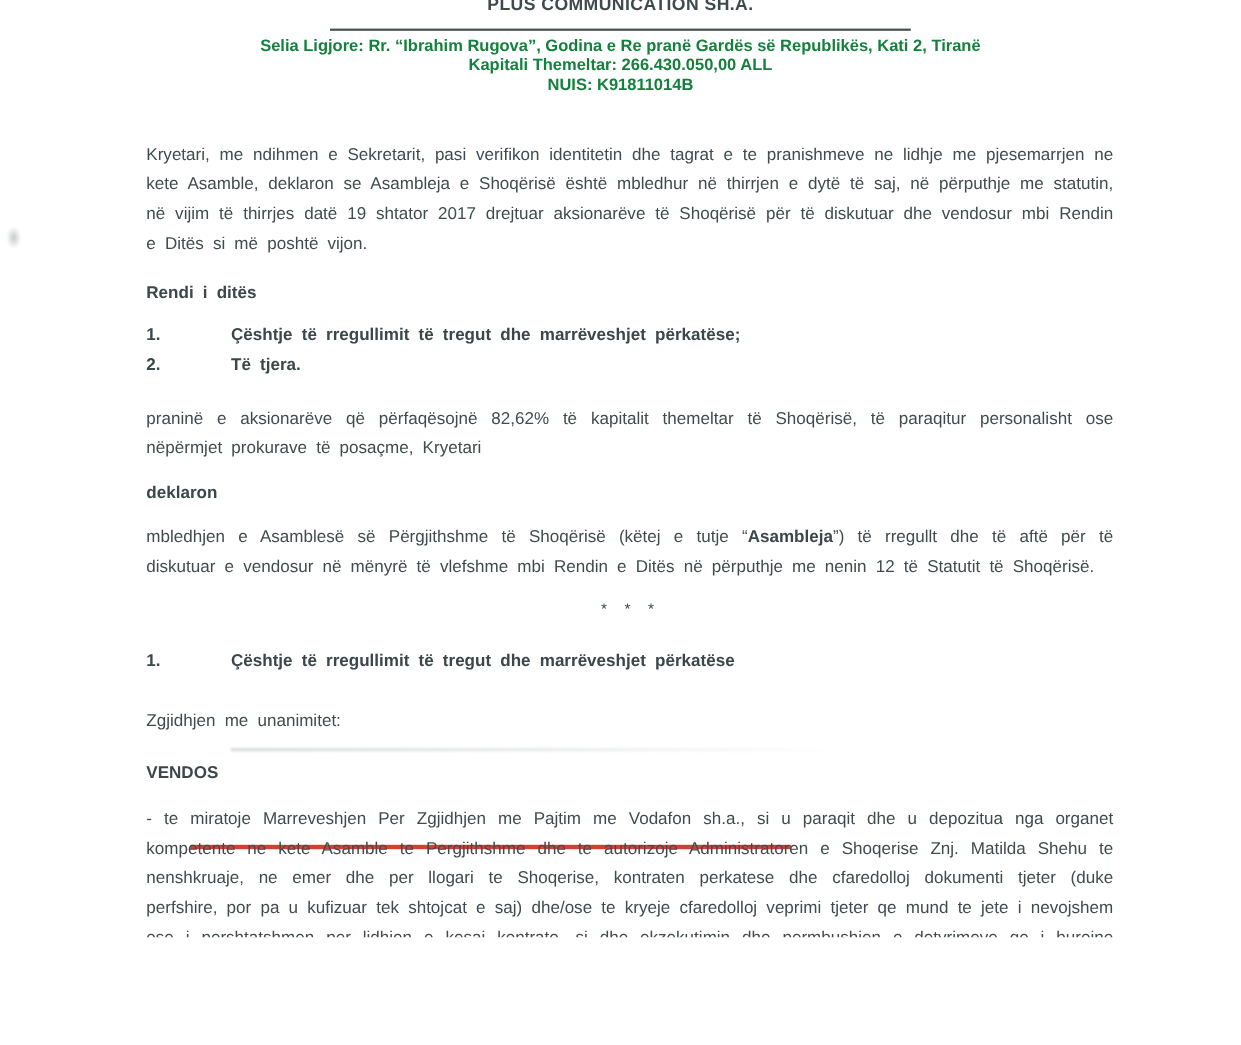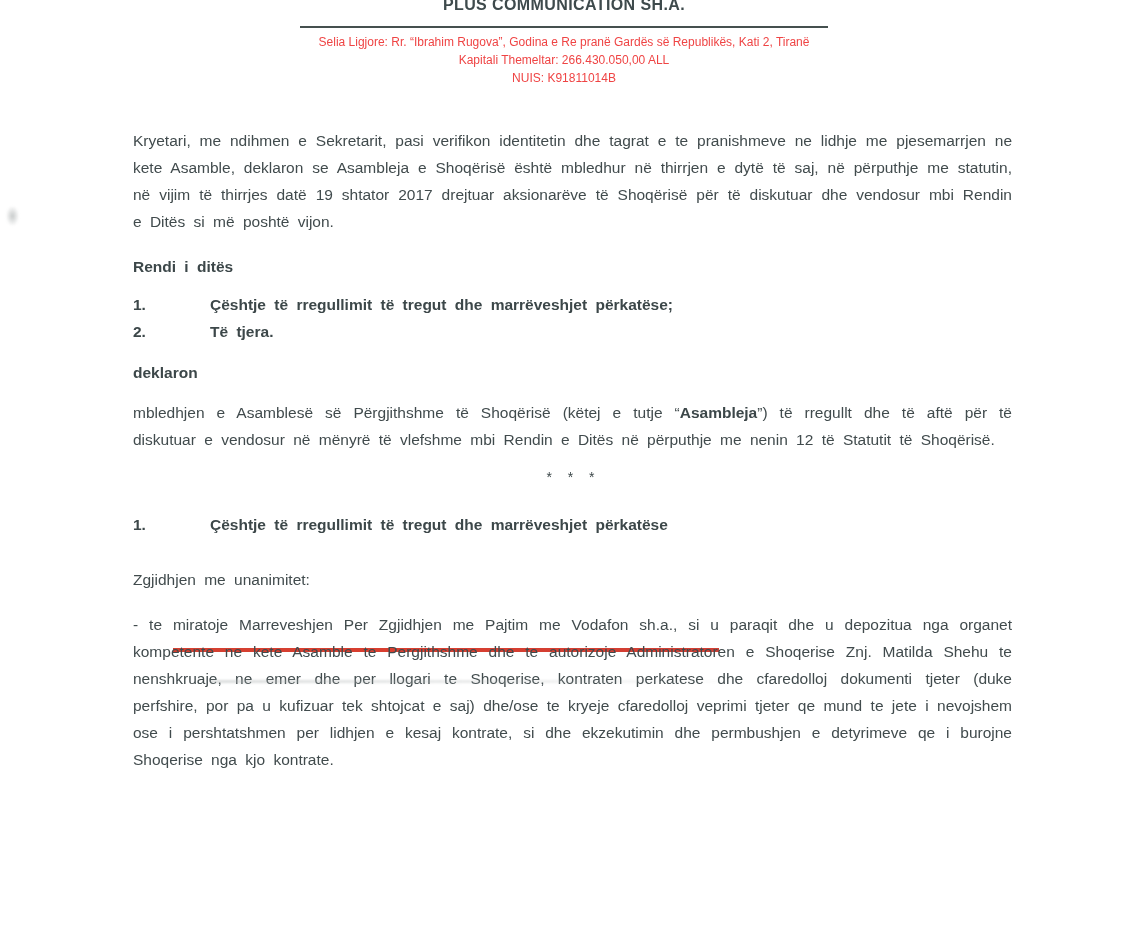--- a/index.html
+++ b/index.html
@@ -24,24 +24,24 @@
     letter-spacing: 0.4px;
     line-height: 18px;
     color: #3e4a4c;
   }
   .header-rule {
     width: 528px; height: 2px;
     margin: 12px auto 0 auto;
     background: #45504f;
   }
   .addr {
-    font-weight: normal;
-    font-size: 12px;
+    font-weight: bold;
+    font-size: 15px;
     line-height: 18px;
-    color: #ef4444;
+    color: #15803d;
   }
   .addr.first { margin-top: 5px; }
   
   .doc {
     margin: 40px 116px 0 133px;
     font-size: 15.5px;
     line-height: 27px;
     word-spacing: 4px;
   }
   .para { margin: 0; text-align: justify; }
@@ -131,34 +131,36 @@
         <span class="num bold">1.</span>
         <span class="bold">Çështje të rregullimit të tregut dhe marrëveshjet përkatëse;</span>
       </div>
       <div class="numbered">
         <span class="num bold">2.</span>
         <span class="bold">Të tjera.</span>
       </div>
     </div>
 
 
+    <p class="para konstaton-para">praninë e aksionarëve që përfaqësojnë 82,62% të kapitalit themeltar të Shoqërisë, të paraqitur personalisht ose nëpërmjet prokurave të posaçme, Kryetari</p>
 
     <h2 class="center-heading deklaron-heading">deklaron</h2>
 
     <p class="para deklaron-para"><span>mbledhjen e Asamblesë së Përgjithshme të Shoqërisë (këtej e tutje “</span><span class="bold">Asambleja</span><span>”) të rregullt dhe të aftë për të diskutuar e vendosur në mënyrë të vlefshme mbi Rendin e Ditës në përputhje me nenin 12 të Statutit të Shoqërisë.</span></p>
 
     <div class="separator">* * *</div>
 
     <div class="numbered item1-heading">
       <span class="num bold">1.</span>
       <span class="bold">Çështje të rregullimit të tregut dhe marrëveshjet përkatëse</span>
     </div>
 
     <p class="para left unanimity-line">Zgjidhjen me unanimitet:</p>
 
+    <h2 class="center-heading vendos-heading">VENDOS</h2>
 
     <p class="para decision-para"><span>- te </span><span class="red-underline">miratoje Marreveshjen Per Zgjidhjen me Pajtim me Vodafon sh.a., si u</span><span> paraqit dhe u depozitua nga organet kompetente ne kete Asamble te Pergjithshme dhe te autorizoje Administratoren e Shoqerise Znj. Matilda Shehu te nenshkruaje, ne emer dhe per llogari te Shoqerise, kontraten perkatese dhe cfaredolloj dokumenti tjeter (duke perfshire, por pa u kufizuar tek shtojcat e saj) dhe/ose te kryeje cfaredolloj veprimi tjeter qe mund te jete i nevojshem ose i pershtatshmen per lidhjen e kesaj kontrate, si dhe ekzekutimin dhe permbushjen e detyrimeve qe i burojne Shoqerise nga kjo kontrate.</span></p>
 
   </main>
 
   <div class="smudge-left"></div>
   <div class="heading-shadow"></div>
   <div class="smudge-bottom"></div>
 
 </div>

